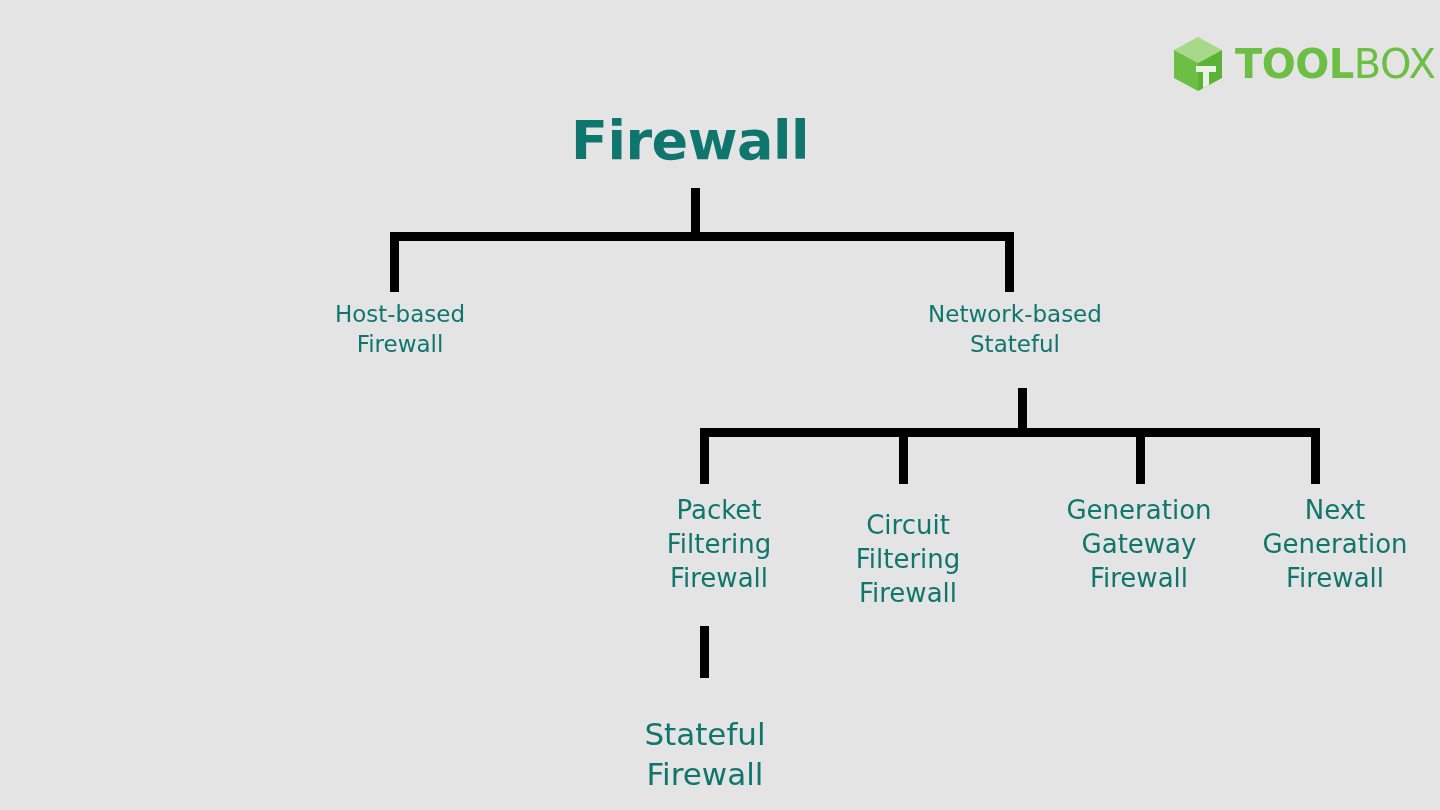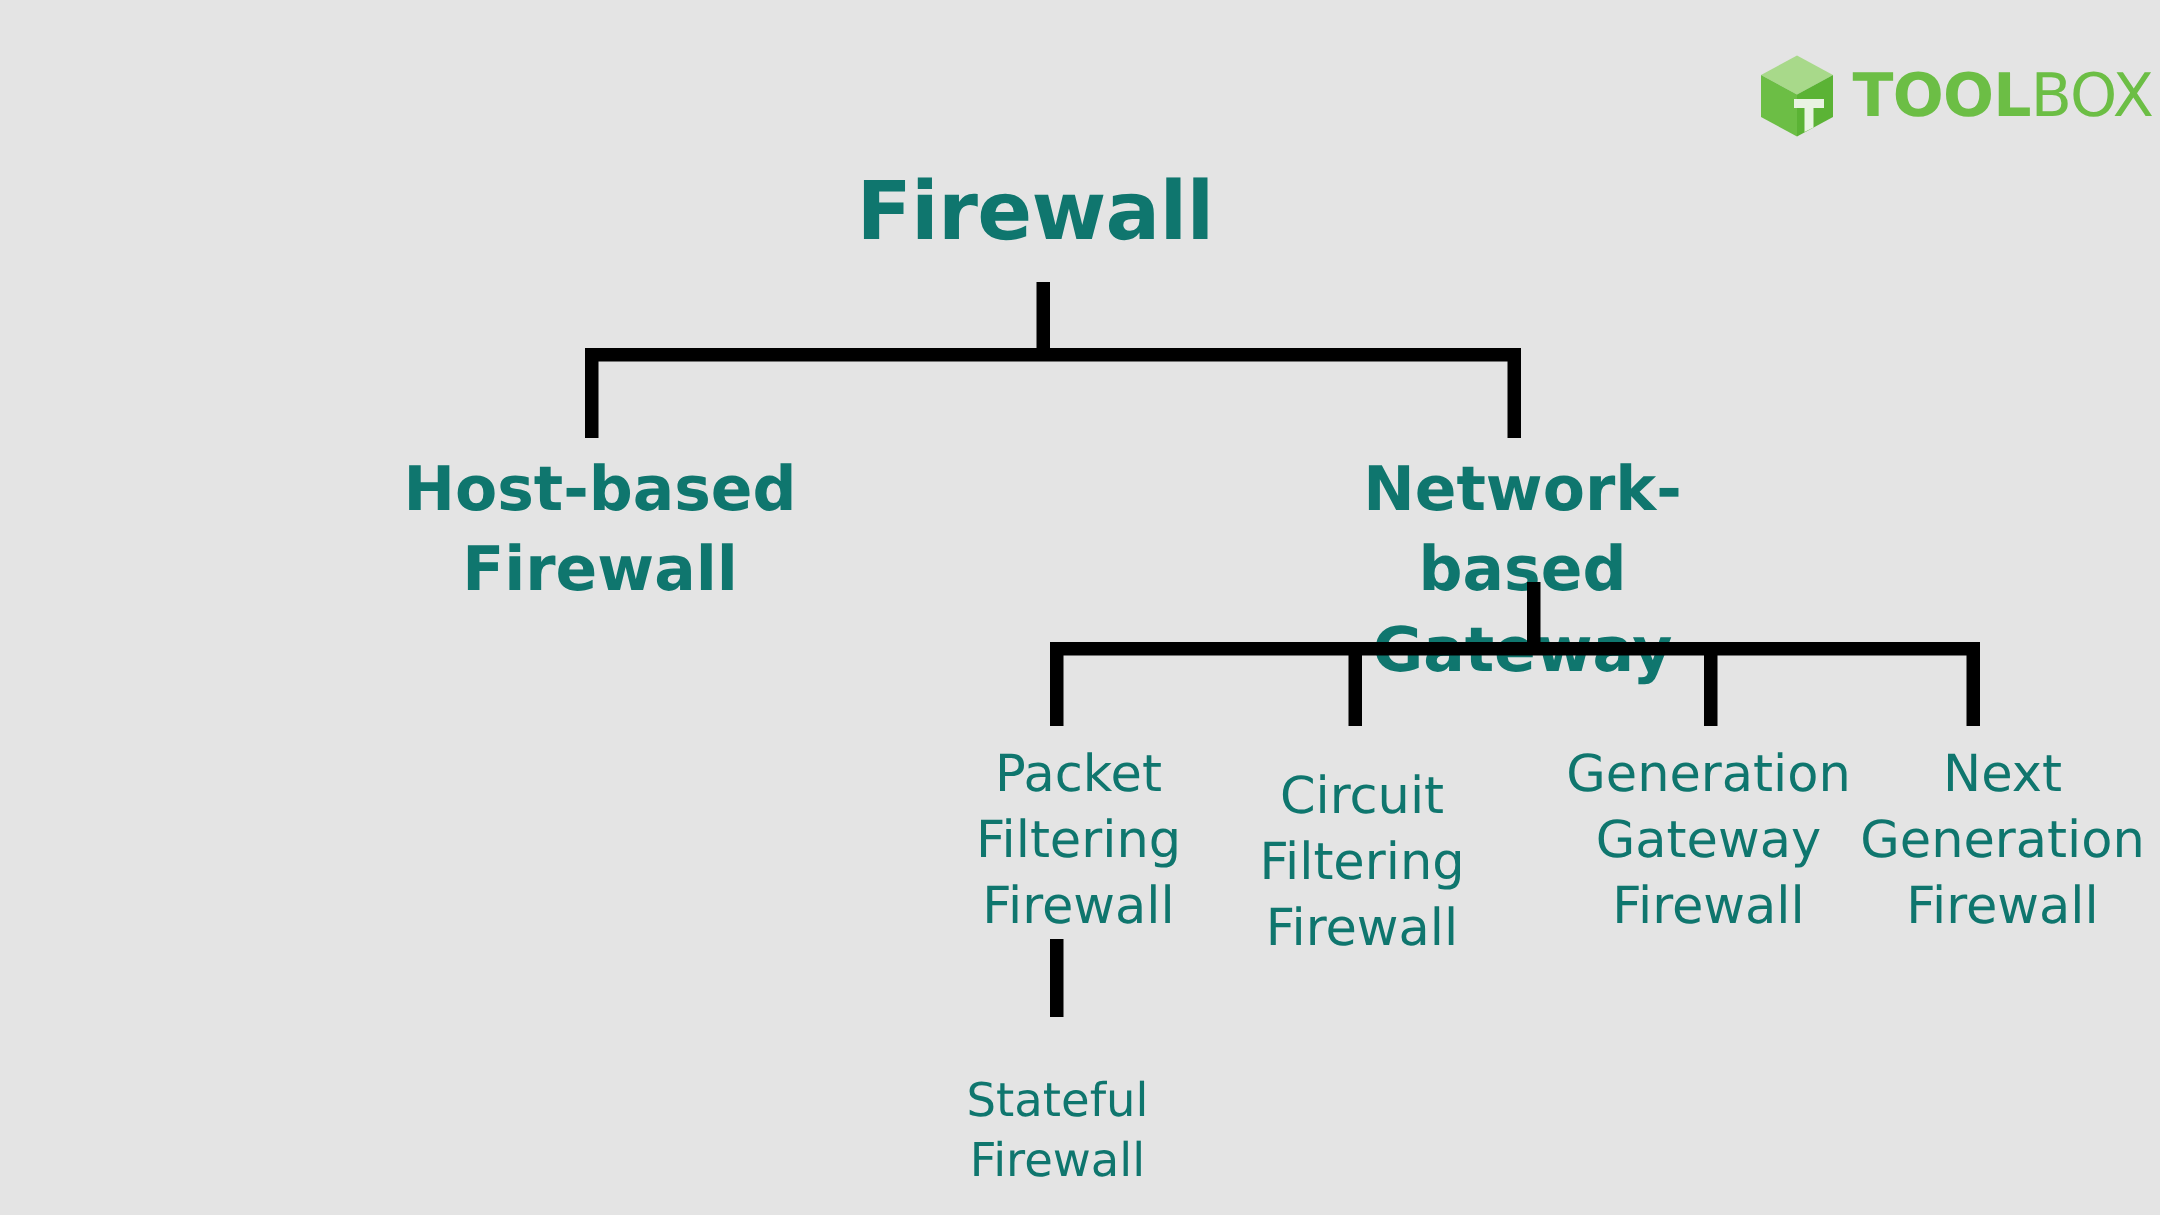--- a/index.html
+++ b/index.html
@@ -57,25 +57,25 @@
     color: #0f766e;
     line-height: 1.30;
     white-space: pre-line;
   }
   .node.root {
     font-size: 54px;
     font-weight: 700;
     letter-spacing: -0.5px;
   }
   .node.level1 {
-    font-size: 41px;
-    font-weight: 700;
+    font-size: 23px;
+    font-weight: 400;
   }
   .node.level2 {
-    font-size: 34px;
+    font-size: 26px;
     font-weight: 400;
   }
   .node.level3 {
     font-size: 31px;
     font-weight: 400;
   }
 
   
   .conn {
     position: absolute;
@@ -108,21 +108,21 @@
   <div class="conn" style="left:390px; top:232px; width:624px; height:9px;"></div>
 
   <div class="conn" style="left:390px; top:232px; width:9px; height:60px;"></div>
 
   <div class="conn" style="left:1005px; top:232px; width:9px; height:60px;"></div>
 
   <div class="node level1" style="left:255px; top:300px; width:290px;">Host-based
 Firewall</div>
 
   <div class="node level1" style="left:865px; top:300px; width:300px;">Network-based
-Gateway</div>
+Stateful</div>
 
   <div class="conn" style="left:1018px; top:388px; width:9px; height:44px;"></div>
 
   <div class="conn" style="left:700px; top:428px; width:620px; height:9px;"></div>
 
   <div class="conn" style="left:700px; top:428px; width:9px; height:56px;"></div>
   <div class="conn" style="left:899px; top:428px; width:9px; height:56px;"></div>
   <div class="conn" style="left:1136px; top:428px; width:9px; height:56px;"></div>
   <div class="conn" style="left:1311px; top:428px; width:9px; height:56px;"></div>
 

